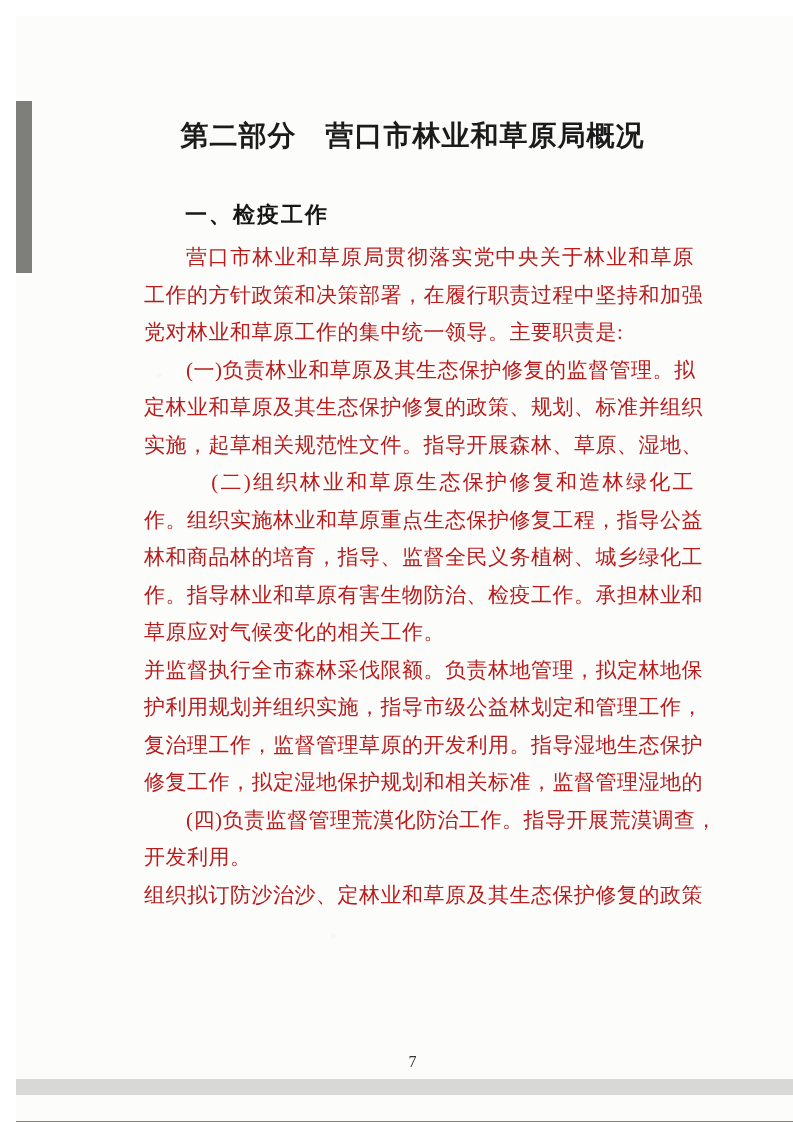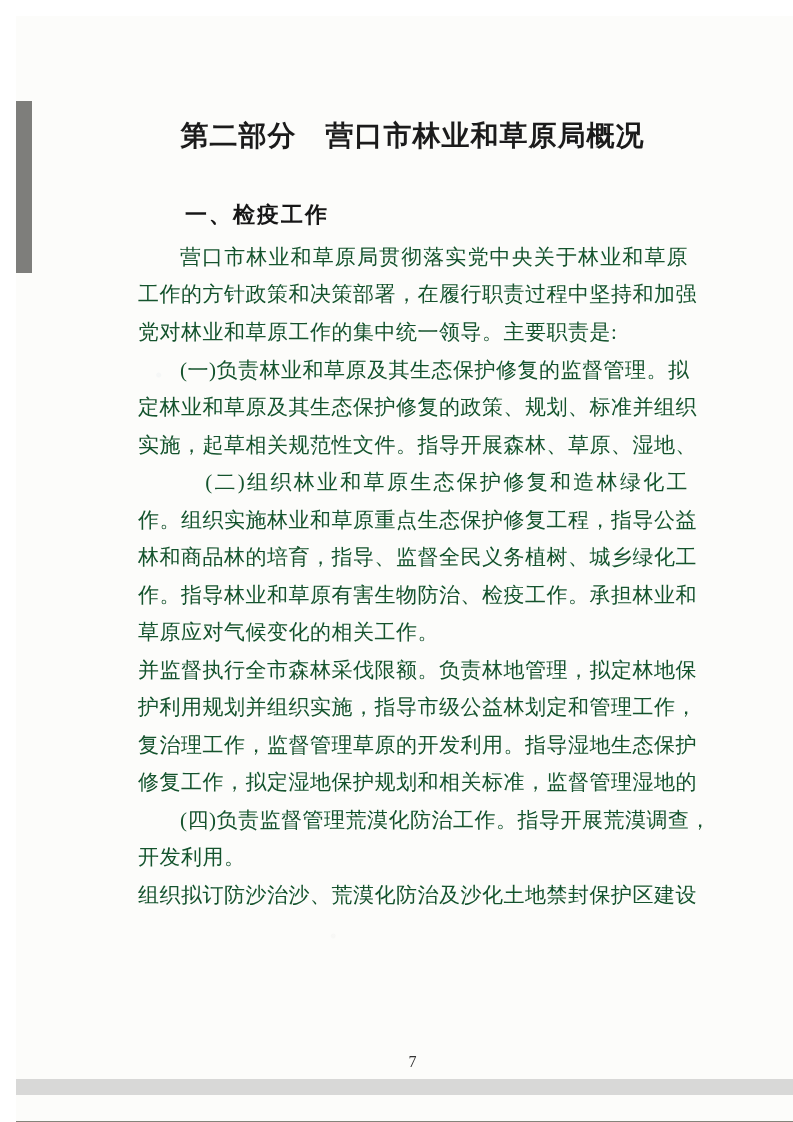--- a/index.html
+++ b/index.html
@@ -44,23 +44,23 @@
     left: 161px;
     font-size: 22px;
     font-weight: bold;
     letter-spacing: 2px;
     color: #161616;
     font-family: "Liberation Sans", sans-serif;
   }
   .body-text {
     position: absolute;
     top: 207px;
-    left: 106px;
+    left: 112px;
     width: 582px;
-    color: #14532d;
+    color: #b91c1c;
   }
   .body-line {
     height: 37.5px;
     line-height: 37.5px;
     font-size: 21px;
     letter-spacing: 0.5px;
     white-space: nowrap;
     text-align: justify;
     text-align-last: left;
     text-justify: inter-character;
@@ -114,37 +114,37 @@
 <div class="page">
 
   <div class="edge-artifact-left"></div>
 
   <div class="doc-title">第二部分　营口市林业和草原局概况</div>
 
   <div class="section-heading">一、检疫工作</div>
 
   <div class="body-text" id="body-lines">
       <div class="body-line fill" style="text-indent: 2em;">营口市林业和草原局贯彻落实党中央关于林业和草原</div>
-      <div class="body-line fill" style="text-indent: 0em; font-family: Liberation Mono, monospace;">工作的方针政策和决策部署，在履行职责过程中坚持和加强</div>
+      <div class="body-line fill" style="text-indent: 0em;">工作的方针政策和决策部署，在履行职责过程中坚持和加强</div>
       <div class="body-line" style="text-indent: 0em;">党对林业和草原工作的集中统一领导。主要职责是:</div>
       <div class="body-line fill" style="text-indent: 2em;">(一)负责林业和草原及其生态保护修复的监督管理。拟</div>
       <div class="body-line fill" style="text-indent: 0em;">定林业和草原及其生态保护修复的政策、规划、标准并组织</div>
       <div class="body-line fill" style="text-indent: 0em;">实施，起草相关规范性文件。指导开展森林、草原、湿地、</div>
       <div class="body-line fill" style="text-indent: 3.2em;">(二)组织林业和草原生态保护修复和造林绿化工</div>
       <div class="body-line fill" style="text-indent: 0em;">作。组织实施林业和草原重点生态保护修复工程，指导公益</div>
       <div class="body-line fill" style="text-indent: 0em;">林和商品林的培育，指导、监督全民义务植树、城乡绿化工</div>
       <div class="body-line fill" style="text-indent: 0em;">作。指导林业和草原有害生物防治、检疫工作。承担林业和</div>
       <div class="body-line" style="text-indent: 0em;">草原应对气候变化的相关工作。</div>
       <div class="body-line fill" style="text-indent: 0em;">并监督执行全市森林采伐限额。负责林地管理，拟定林地保</div>
       <div class="body-line fill" style="text-indent: 0em;">护利用规划并组织实施，指导市级公益林划定和管理工作，</div>
       <div class="body-line fill" style="text-indent: 0em;">复治理工作，监督管理草原的开发利用。指导湿地生态保护</div>
       <div class="body-line fill" style="text-indent: 0em;">修复工作，拟定湿地保护规划和相关标准，监督管理湿地的</div>
       <div class="body-line fill" style="text-indent: 2em;">(四)负责监督管理荒漠化防治工作。指导开展荒漠调查，</div>
       <div class="body-line" style="text-indent: 0em;">开发利用。</div>
-      <div class="body-line fill" style="text-indent: 0em;">组织拟订防沙治沙、荒漠化防治及沙化土地禁封保护区建设</div>
+      <div class="body-line fill" style="text-indent: 0em;">组织拟订防沙治沙、定林业和草原及其生态保护修复的政策</div>
     </div>
 
   <div class="page-number">7</div>
 
   <div class="footer-rule"></div>
 
   <div class="bottom-band"></div>
 
 </div>
 

